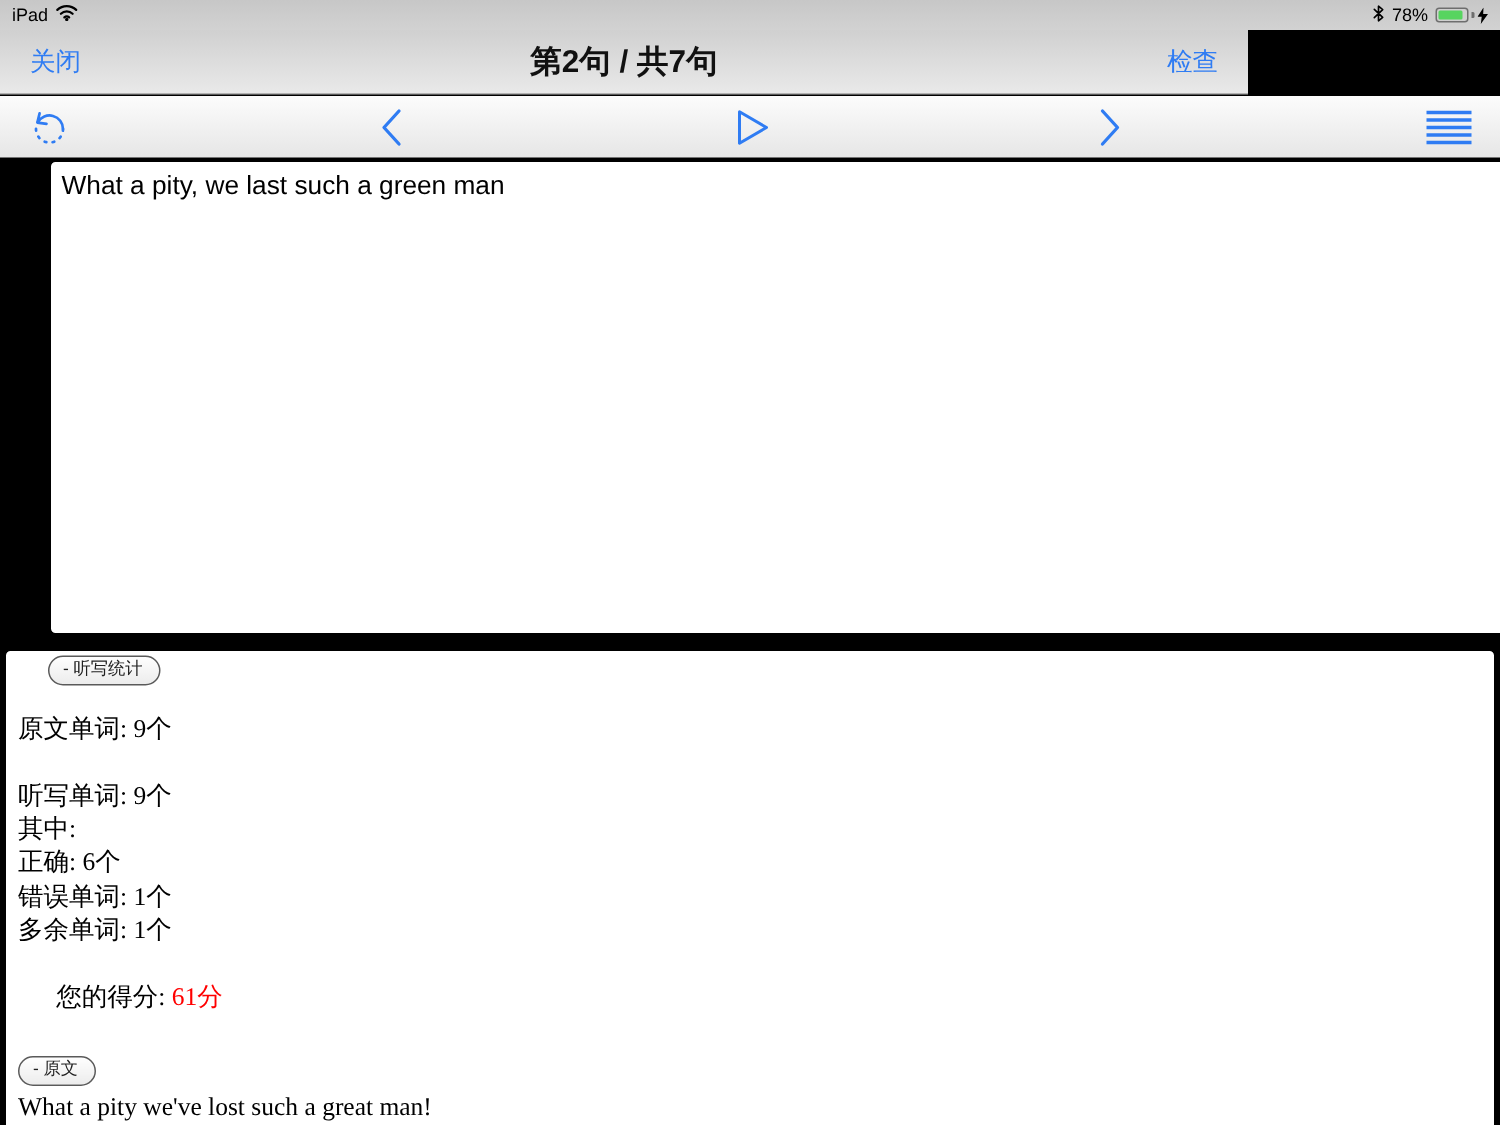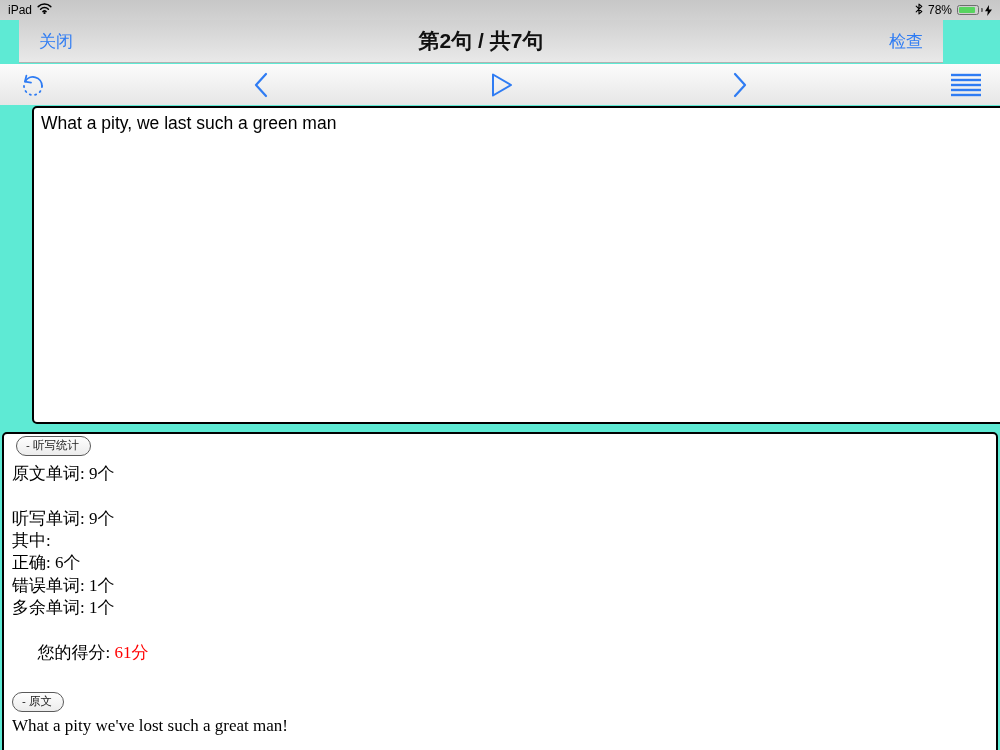--- a/index.html
+++ b/index.html
@@ -5,39 +5,39 @@
   :root{
     --blue:#2f7cf3;
     --red:#ff0000;
     --green:#00d400;
     --teal:#7ab9bd;
     --batt-green:#57d45f;
   }
   *{margin:0;padding:0;box-sizing:border-box;}
   html,body{width:1000px;height:750px;overflow:hidden;}
   body{font-family:"Liberation Sans","DejaVu Sans",sans-serif;background:#f2f2f2;position:relative;}
-  .screen{position:absolute;inset:0;width:1000px;height:750px;background:#5eead4;overflow:hidden;}
+  .screen{position:absolute;inset:0;width:1000px;height:750px;background:#000000;overflow:hidden;}
 
   
   .status-bar{position:absolute;left:0;top:0;width:1000px;height:20px;
     background:linear-gradient(#c7c7c7,#d2d2d2);
     display:flex;align-items:center;justify-content:space-between;
     font-size:12px;color:#000;padding:0 8px;}
   .status-left,.status-right{display:flex;align-items:center;gap:5px;}
   .status-time{position:absolute;left:0;right:0;text-align:center;font-weight:700;font-size:12px;}
   .batt-wrap{display:flex;align-items:center;gap:2px;}
   .batt-body{width:22px;height:10px;border:1px solid #6e6e6e;border-radius:2.5px;position:relative;background:#cfcfcf;}
   .batt-fill{position:absolute;left:1px;top:1px;bottom:1px;width:78%;background:var(--batt-green);border-radius:1px;}
   .batt-nub{width:2px;height:4px;background:#6e6e6e;border-radius:0 1px 1px 0;}
 
   
-  .nav-bar{position:absolute;left:0;top:20px;width:924px;height:43px;
+  .nav-bar{position:absolute;left:0;top:20px;width:832px;height:43px;
     background:linear-gradient(#d0d0d0,#e9e9e9);
     border-bottom:1px solid #b2b2b2;
-    display:flex;align-items:center;margin-left:19px;}
+    display:flex;align-items:center;}
   .nav-title{position:absolute;left:0;right:0;text-align:center;font-size:21px;font-weight:700;color:#111;}
   .nav-btn{font-size:17px;color:var(--blue);position:absolute;top:50%;transform:translateY(-50%);cursor:pointer;}
   .nav-btn.left{left:20px;}
   .nav-btn.right{right:20px;}
 
   
   .toolbar{position:absolute;left:0;top:64px;width:1000px;height:41px;
     background:linear-gradient(#fcfcfc,#e6e6e6);}
   .tool{position:absolute;top:50%;transform:translateY(-50%);cursor:pointer;line-height:0;}
   .tool svg{display:block;}
@@ -49,22 +49,22 @@
 
   
   .result-panel{position:absolute;left:2px;top:432px;width:996px;height:330px;
     background:#fff;border:2px solid #000;border-radius:5px;
     padding:0 8px;overflow:hidden;
     font-family:"Liberation Serif","DejaVu Serif",serif;font-size:17px;color:#000;}
   .pill-btn{display:inline-block;border:1.5px solid #5a5a5a;border-radius:10px;
     background:linear-gradient(#fefefe,#ececec);
     font-family:"Liberation Sans","DejaVu Sans",sans-serif;
     font-size:11.5px;color:#222;padding:2px 11px 2px 9px;cursor:pointer;line-height:1.2;}
-  .stats-toggle{margin-top:-8px;margin-left:4px;}
-  .stat-block{margin-top:7px;}
+  .stats-toggle{margin-top:-8px;margin-left:20px;}
+  .stat-block{margin-top:18px;}
   .stat-line{line-height:22.4px;min-height:22.4px;white-space:pre;}
   .score-line{line-height:22.4px;}
   .score-value{color:var(--red);text-align:right;}
   .original-toggle{margin:5px 16px 3px 0;}
   .original-sentence{line-height:22.4px;}
 </style>
 </head>
 <body>
 
 <div class="screen">

